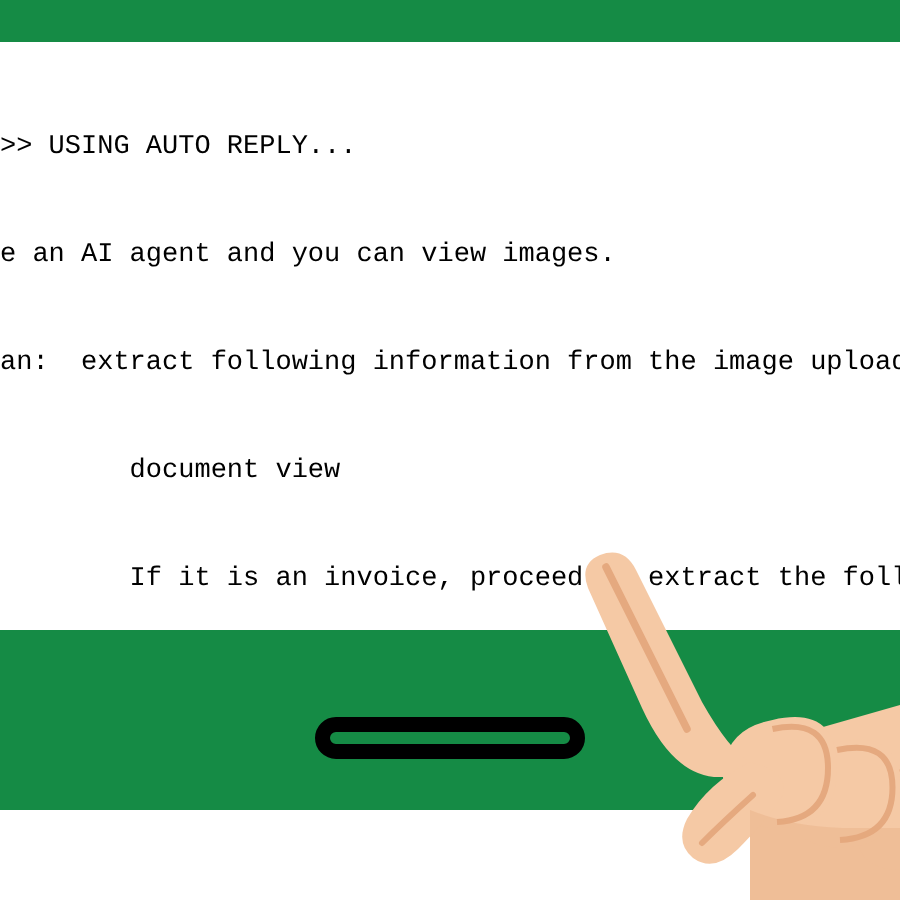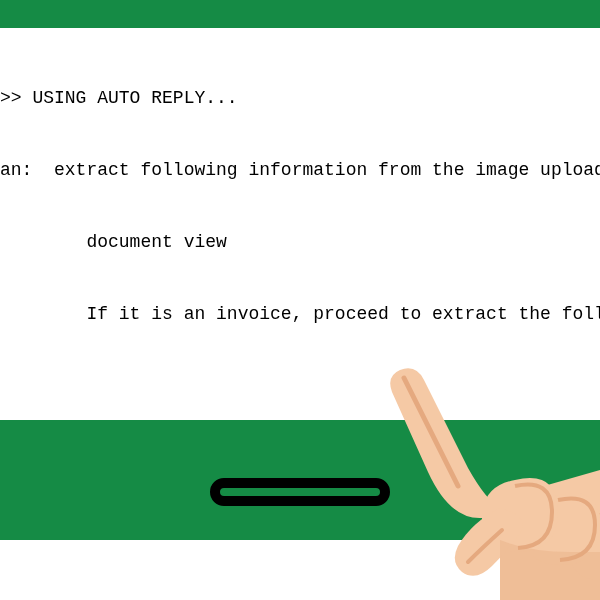--- a/index.html
+++ b/index.html
@@ -65,20 +65,21 @@
   }
 </style>
 </head>
 <body>
 
 <div class="frame">
   <div class="monitor-top"></div>
 
   <div class="screen">
     <span class="line">&gt;&gt; USING AUTO REPLY...</span>
+    <span class="line">e an AI agent and you can view images.</span>
     <span class="line">an:  extract following information from the image uploaded:</span>
     <span class="line">        document view</span>
     <span class="line">        If it is an invoice, proceed to extract the followin</span>
     
     
     
     
     
     
     

